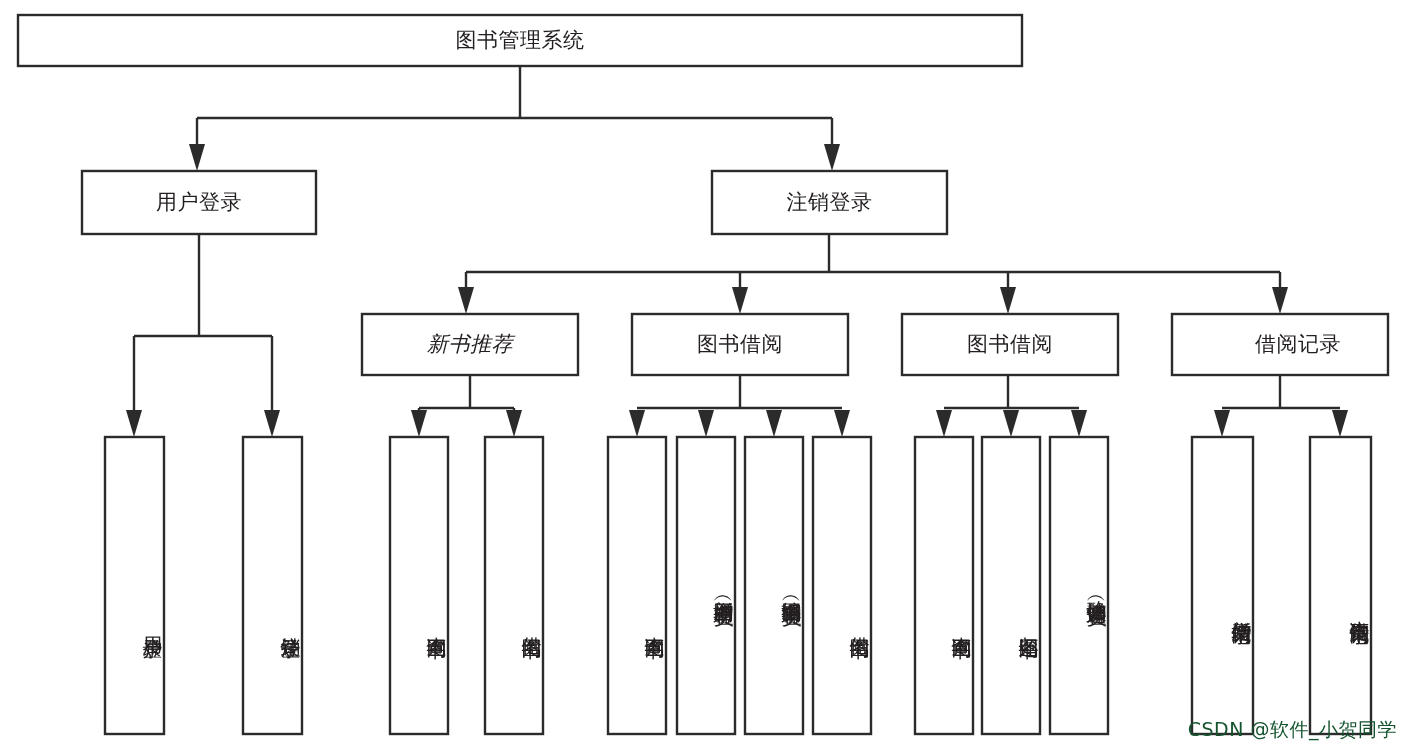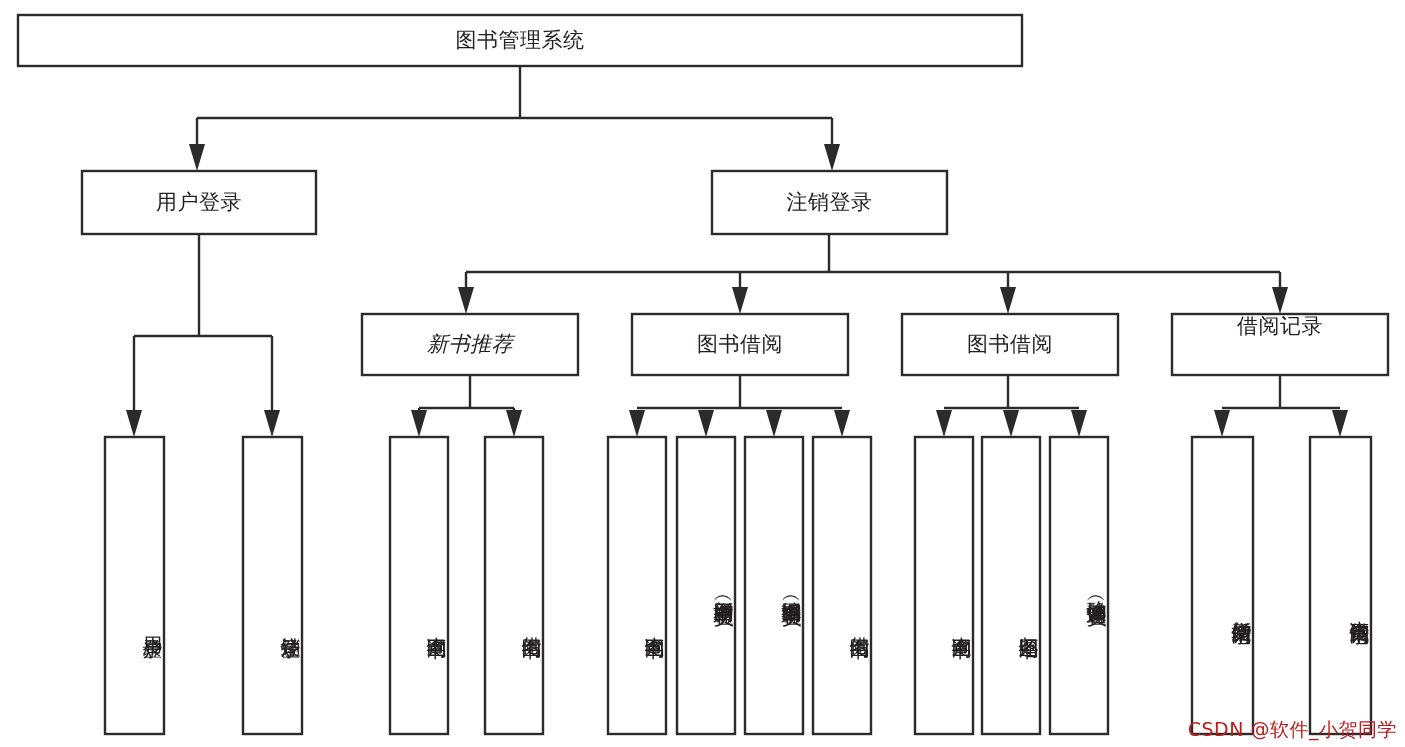--- a/index.html
+++ b/index.html
@@ -65,21 +65,21 @@
     writing-mode: vertical-rl;
     text-orientation: upright;
     letter-spacing: 1px;
     white-space: nowrap;
     pointer-events: none;
   }
   .watermark {
     position: absolute;
     right: 8px;
     bottom: 4px;
-    color: #b91c1c;
+    color: #14532d;
     font-size: 19px;
     letter-spacing: 0.5px;
     white-space: nowrap;
     pointer-events: none;
   }
 </style>
 </head>
 <body>
 
 <div id="diagram-root">
@@ -176,21 +176,21 @@
   </svg>
 
   <div class="node-label-h" style="left:18px;  top:15px;  width:1004px; height:51px;">图书管理系统</div>
 
   <div class="node-label-h" style="left:82px;  top:171px; width:234px; height:63px;">用户登录</div>
   <div class="node-label-h" style="left:712px; top:171px; width:235px; height:63px;">注销登录</div>
 
   <div class="node-label-h" style="left:362px;  top:314px; width:216px; height:61px;font-style:italic;">新书推荐</div>
   <div class="node-label-h" style="left:632px;  top:314px; width:216px; height:61px;border-radius:6px;">图书借阅</div>
   <div class="node-label-h" style="left:902px;  top:314px; width:216px; height:61px;">图书借阅</div>
-  <div class="node-label-h" style="left:1172px; top:296px; width:216px; height:61px;">借阅记录</div>
+  <div class="node-label-h" style="left:1172px; top:314px; width:216px; height:61px;padding-left:18px;">借阅记录</div>
 
   <div class="node-label-v" style="left:105px;  top:511px; width:59px; height:223px;">用户登录</div>
   <div class="node-label-v" style="left:243px;  top:511px; width:59px; height:223px;">注销登录</div>
   <div class="node-label-v" style="left:390px;  top:511px; width:58px; height:223px;">查询图书</div>
   <div class="node-label-v" style="left:485px;  top:511px; width:58px; height:223px;">借阅图书</div>
   <div class="node-label-v" style="left:608px;  top:511px; width:58px; height:223px;">查询图书</div>
   <div class="node-label-v" style="left:677px;  top:445px; width:58px; height:289px;">新增图书（管理员）</div>
   <div class="node-label-v" style="left:745px;  top:445px; width:58px; height:289px;">编辑图书（管理员）</div>
   <div class="node-label-v" style="left:813px;  top:511px; width:58px; height:223px;">借阅图书</div>
   <div class="node-label-v" style="left:915px;  top:511px; width:58px; height:223px;">查询图书</div>

